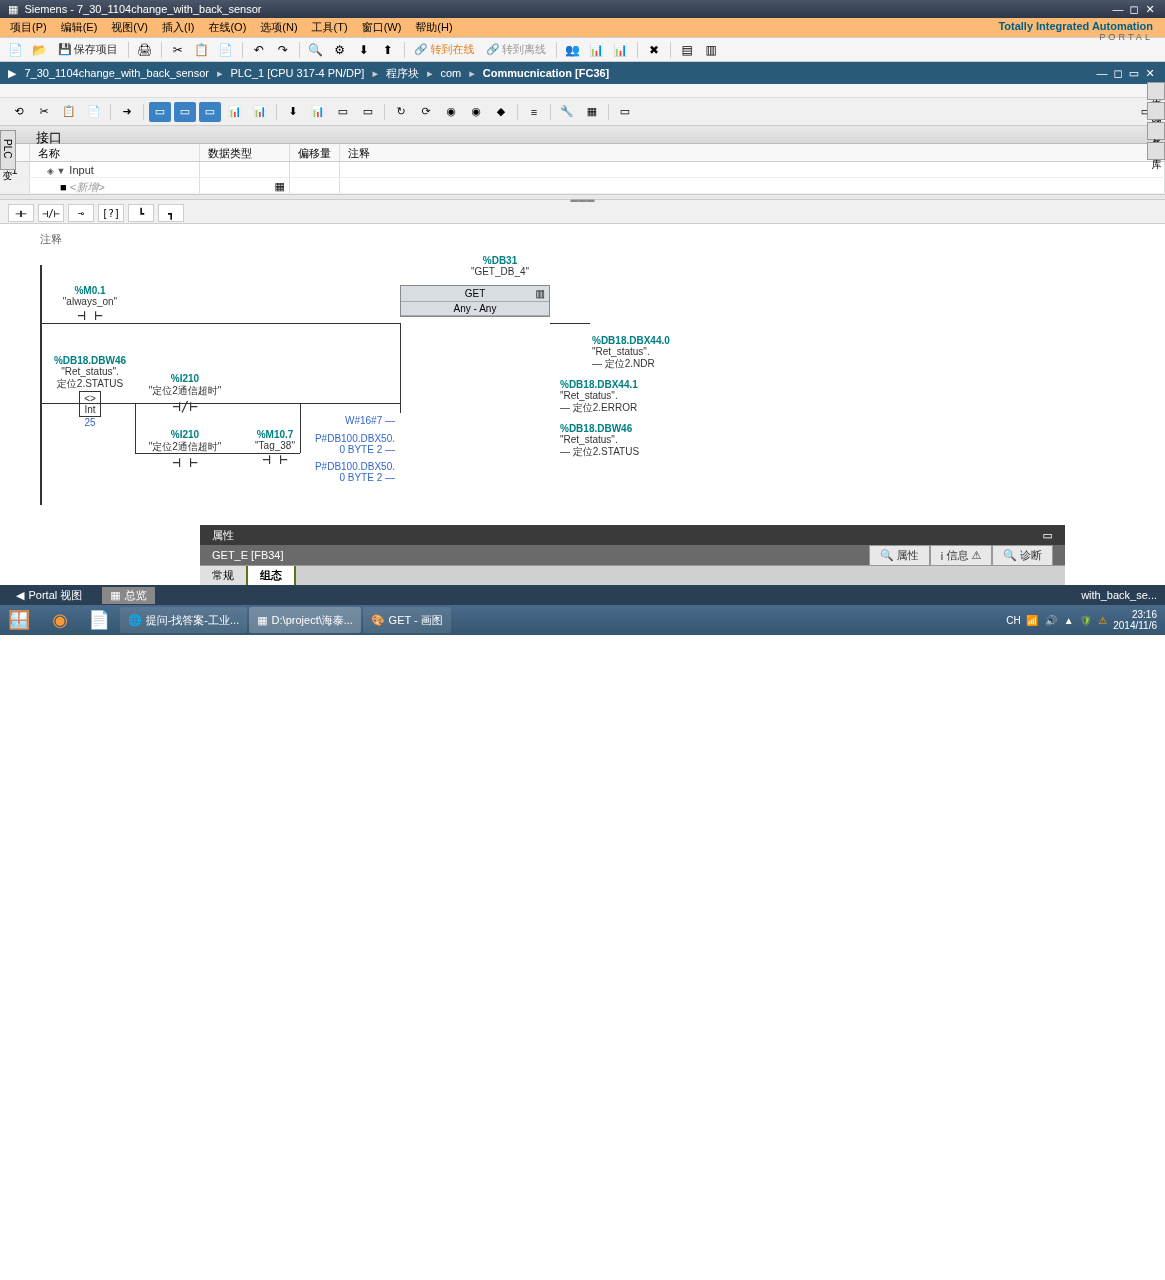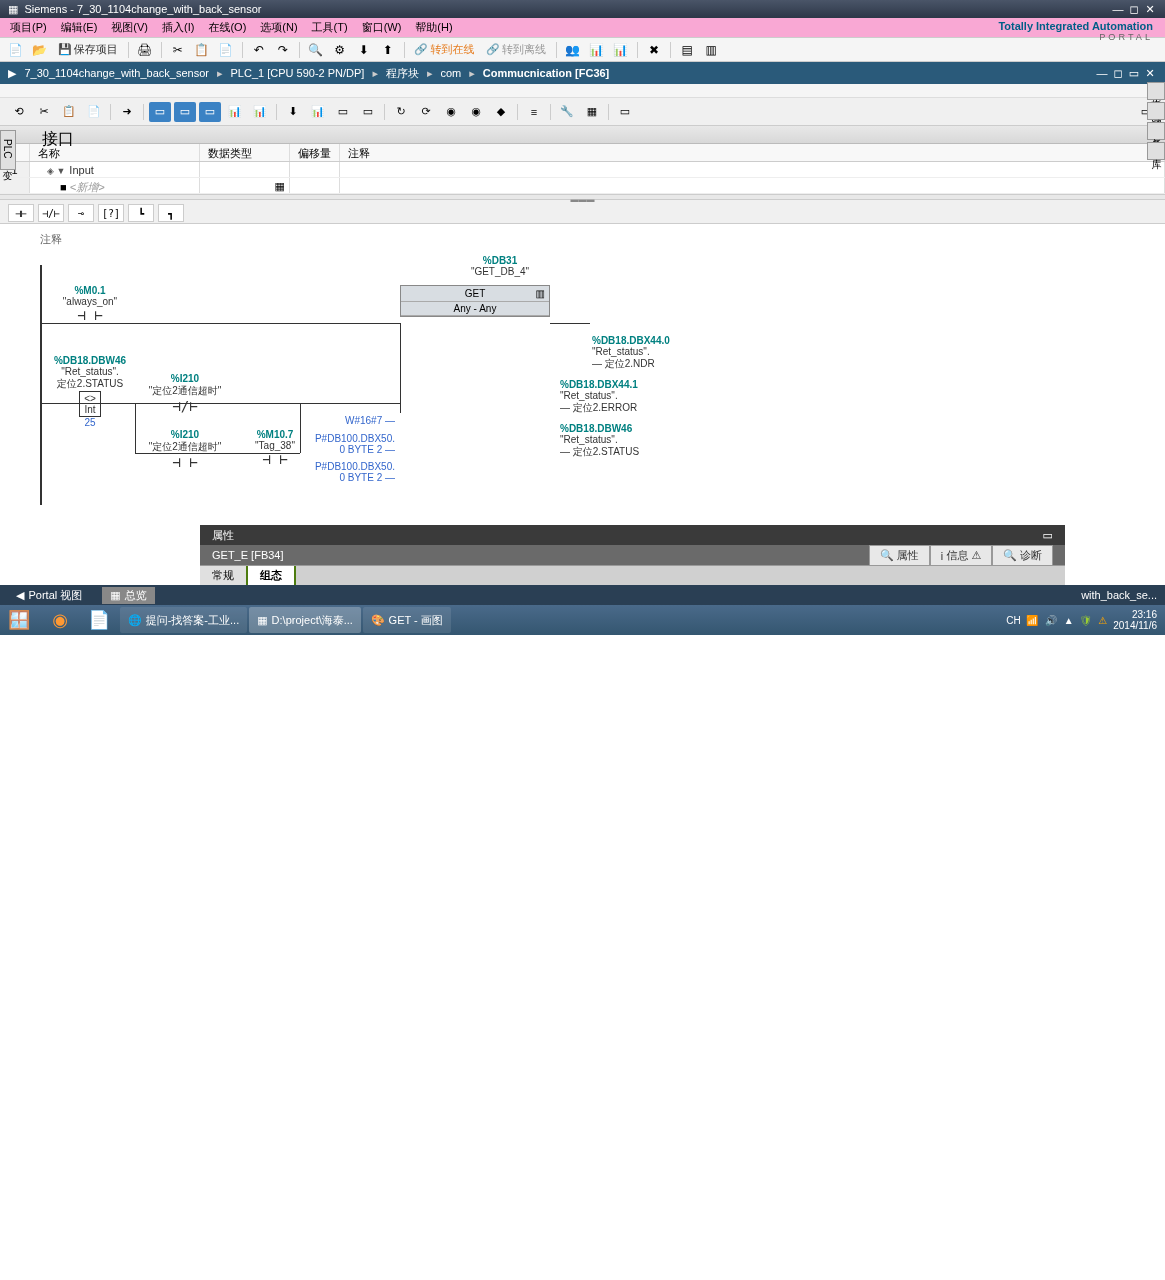--- a/index.html
+++ b/index.html
@@ -3,39 +3,39 @@
   <meta charset="utf-8">
   <style>
     * { margin: 0; padding: 0; box-sizing: border-box; font-family: "Microsoft YaHei", Arial, sans-serif; }
     body { background: #fff; font-size: 11px; width: 1165px; }
     
     .title-bar { background: linear-gradient(#4a5568, #2d3748); color: #fff; padding: 2px 8px; display: flex; align-items: center; justify-content: space-between; height: 18px; font-size: 11px; }
     .title-bar-left { display: flex; align-items: center; gap: 6px; }
     .title-controls { display: flex; gap: 2px; }
     .title-btn { width: 14px; height: 14px; display: flex; align-items: center; justify-content: center; color: #fff; cursor: pointer; }
     
-    .menu-bar { background: #f9a8d4; padding: 2px 4px; display: flex; gap: 2px; border-bottom: 1px solid #ccc; height: 20px; align-items: center; position: relative; }
+    .menu-bar { background: #fdba74; padding: 2px 4px; display: flex; gap: 2px; border-bottom: 1px solid #ccc; height: 20px; align-items: center; position: relative; }
     .menu-item { padding: 2px 6px; cursor: pointer; font-size: 11px; }
     .brand { position: absolute; right: 12px; top: 2px; text-align: right; color: #005f87; font-size: 11px; font-weight: bold; }
     .brand small { display: block; text-align: right; letter-spacing: 3px; font-weight: normal; color: #666; }
     
     .toolbar1 { background: #f5f5f5; padding: 3px 6px; display: flex; align-items: center; gap: 4px; border-bottom: 1px solid #ccc; height: 24px; }
     .toolbar-btn { width: 20px; height: 18px; display: flex; align-items: center; justify-content: center; border: 1px solid transparent; cursor: pointer; font-size: 12px; }
     .toolbar-sep { width: 1px; height: 16px; background: #ccc; margin: 0 2px; }
     .toolbar-text { padding: 2px 4px; font-size: 11px; color: #333; display: flex; align-items: center; gap: 2px; }
     
     .breadcrumb-bar { background: #2a5a7a; color: #fff; padding: 4px 8px; display: flex; align-items: center; gap: 8px; height: 22px; font-size: 11px; }
     .bc-arrow { color: #ccc; }
     .bc-controls { margin-left: auto; display: flex; gap: 2px; }
     
     .editor-toolbar { background: #f0f0f0; padding: 4px 8px; display: flex; align-items: center; gap: 3px; border-bottom: 1px solid #ccc; height: 28px; }
     .ed-btn { width: 22px; height: 20px; display: flex; align-items: center; justify-content: center; border: 1px solid transparent; cursor: pointer; }
     .ed-btn.blue { background: #3b82c4; color: #fff; border-radius: 2px; }
     
-    .interface-header { background: linear-gradient(#e8e8e8, #d8d8d8); padding: 3px 10px; font-size: 16px; border-bottom: 1px solid #bbb; height: 18px; }
+    .interface-header { background: linear-gradient(#e8e8e8, #d8d8d8); padding: 3px 10px; font-size: 13px; border-bottom: 1px solid #bbb; height: 18px; }
     .interface-cols { display: flex; background: #f8f8f8; border-bottom: 1px solid #ccc; height: 18px; }
     .col { padding: 2px 8px; font-size: 11px; border-right: 1px solid #ddd; }
     .col.c1 { width: 30px; text-align: center; }
     .col.c2 { width: 170px; }
     .col.c3 { width: 90px; }
     .col.c4 { width: 50px; }
     .col.c5 { flex: 1; }
     
     .interface-rows { }
     .irow { display: flex; height: 16px; border-bottom: 1px solid #eee; font-size: 10px; }
@@ -161,21 +161,21 @@
   <span class="toolbar-btn">✖</span>
   <span class="toolbar-sep"></span>
   <span class="toolbar-btn">▤</span>
   <span class="toolbar-btn">▥</span>
 </div>
 
 <div class="breadcrumb-bar">
   <span>▶</span>
   <span>7_30_1104change_with_back_sensor</span>
   <span class="bc-arrow">▸</span>
-  <span>PLC_1 [CPU 590-2 PN/DP]</span>
+  <span>PLC_1 [CPU 317-4 PN/DP]</span>
   <span class="bc-arrow">▸</span>
   <span>程序块</span>
   <span class="bc-arrow">▸</span>
   <span>com</span>
   <span class="bc-arrow">▸</span>
   <span style="font-weight:bold;">Commucnication [FC36]</span>
   <div class="bc-controls">
     <span class="title-btn">—</span>
     <span class="title-btn">◻</span>
     <span class="title-btn">▭</span>

